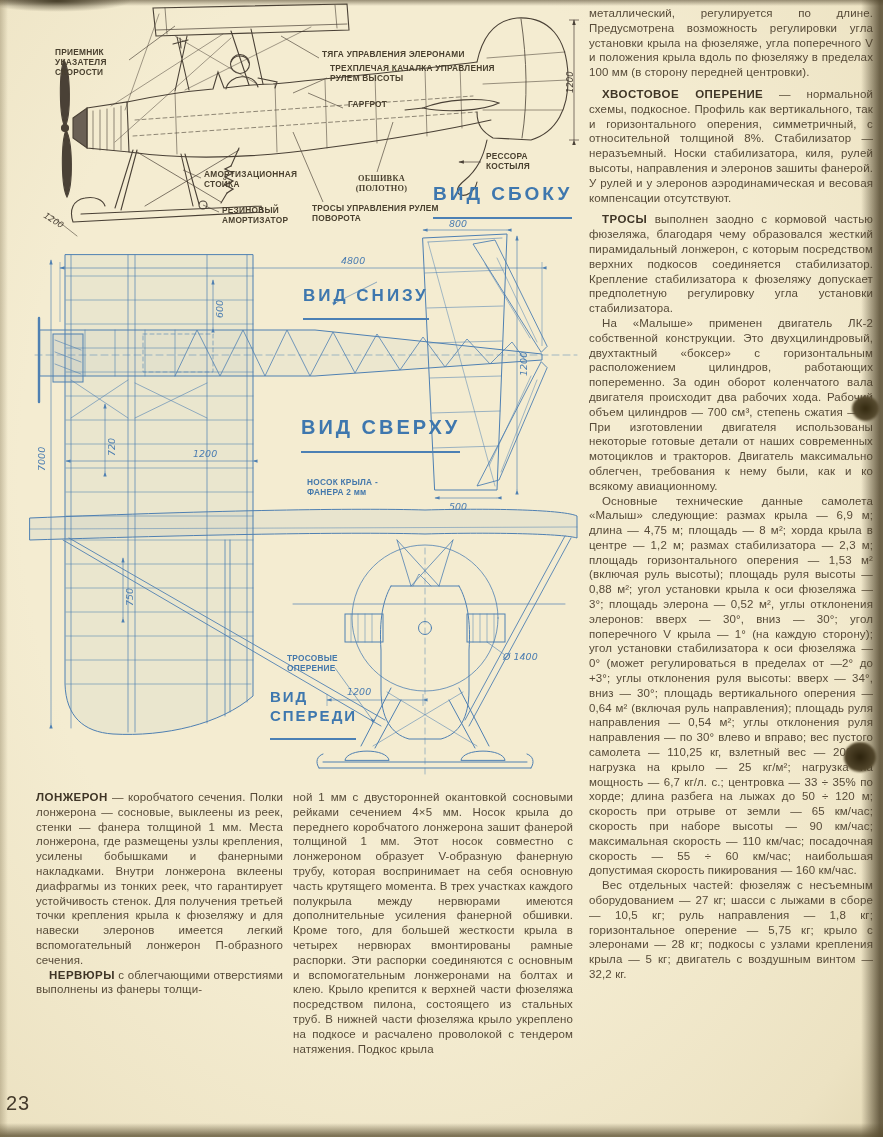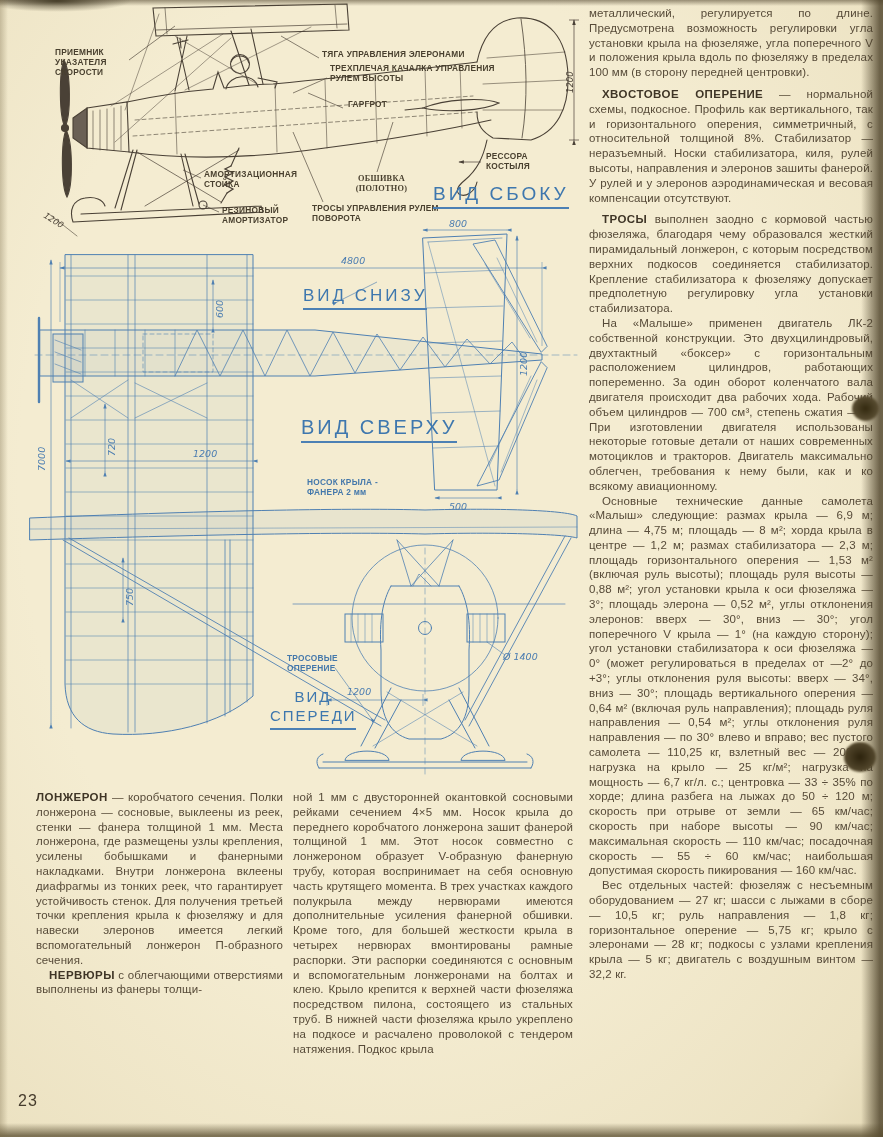--- a/index.html
+++ b/index.html
@@ -10,27 +10,27 @@
   
   .col{position:absolute;text-align:justify;color:#564a38;font-size:11.5px;line-height:14.8px;letter-spacing:.12px;}
   .col .p{margin:0;text-indent:13px;}
   .col .p:first-child{text-indent:0;}
   .col .p b{font-weight:bold;color:#3f3526;letter-spacing:.45px;}
   #col-right .p:nth-child(2),#col-right .p:nth-child(3){margin-top:7px;}
   
   .lab{position:absolute;font-weight:bold;font-size:8.3px;line-height:1.2;color:#49402f;letter-spacing:.25px;}
   .lab.blue{color:#4478ab;}
   .lab.ctr{text-align:center;font-family:Liberation Serif, serif;}
-  .vtitle{position:absolute;font-weight:normal;color:#3e77ae;letter-spacing:3px;
-    border-bottom:2px solid #4c80b4;padding-bottom:2px;white-space:nowrap;}
-  .vtitle.wrap{white-space:normal;text-align:center;line-height:1.25;}
+  .vtitle{position:absolute;font-weight:bold;color:#3e77ae;letter-spacing:3px;
+    border-bottom:2px solid #4c80b4;padding-bottom:12px;white-space:nowrap;}
+  .vtitle.wrap{white-space:normal;line-height:1.25;}
   svg text.dimb{fill:#4b7db1;font-style:italic;font-size:9.5px;font-family:"DejaVu Sans",sans-serif;}
   svg text.dimd{fill:#4a4136;font-style:italic;font-size:8.5px;font-family:"DejaVu Sans",sans-serif;}
   
-  #pagenum{position:absolute;left:18px;top:1092px;font-size:16px;color:#453b2c;letter-spacing:1px;text-align:right;}
+  #pagenum{position:absolute;left:6px;top:1092px;font-size:20px;color:#453b2c;letter-spacing:1px;text-align:right;}
   
   .edge-top{position:absolute;left:0;top:0;width:100%;height:6px;background:linear-gradient(#4e422b,rgba(78,66,43,0));opacity:.55;}
   .corner-tl{position:absolute;left:-18px;top:-10px;width:150px;height:22px;background:radial-gradient(#2f2714,rgba(47,39,20,0) 70%);opacity:.8;}
   .edge-right{position:absolute;right:0;top:0;width:22px;height:100%;background:linear-gradient(to right,rgba(76,65,41,0),#4c4129 85%);opacity:.8;}
   .edge-bottom{position:absolute;left:0;bottom:0;width:100%;height:14px;background:linear-gradient(rgba(88,76,47,0),#584c2f 90%);opacity:.75;}
   .edge-left{position:absolute;left:0;top:0;width:8px;height:100%;background:linear-gradient(to right,rgba(120,106,72,.35),rgba(120,106,72,0));}
   .hole{position:absolute;border-radius:50%;filter:blur(1px);}
   #hole1{left:852px;top:396px;width:27px;height:25px;background:radial-gradient(#33290f,#5d5136 75%,rgba(93,81,54,0));}
   #hole2{left:844px;top:742px;width:32px;height:30px;background:radial-gradient(#2c220c,#584c31 75%,rgba(88,76,49,0));}
 </style>

